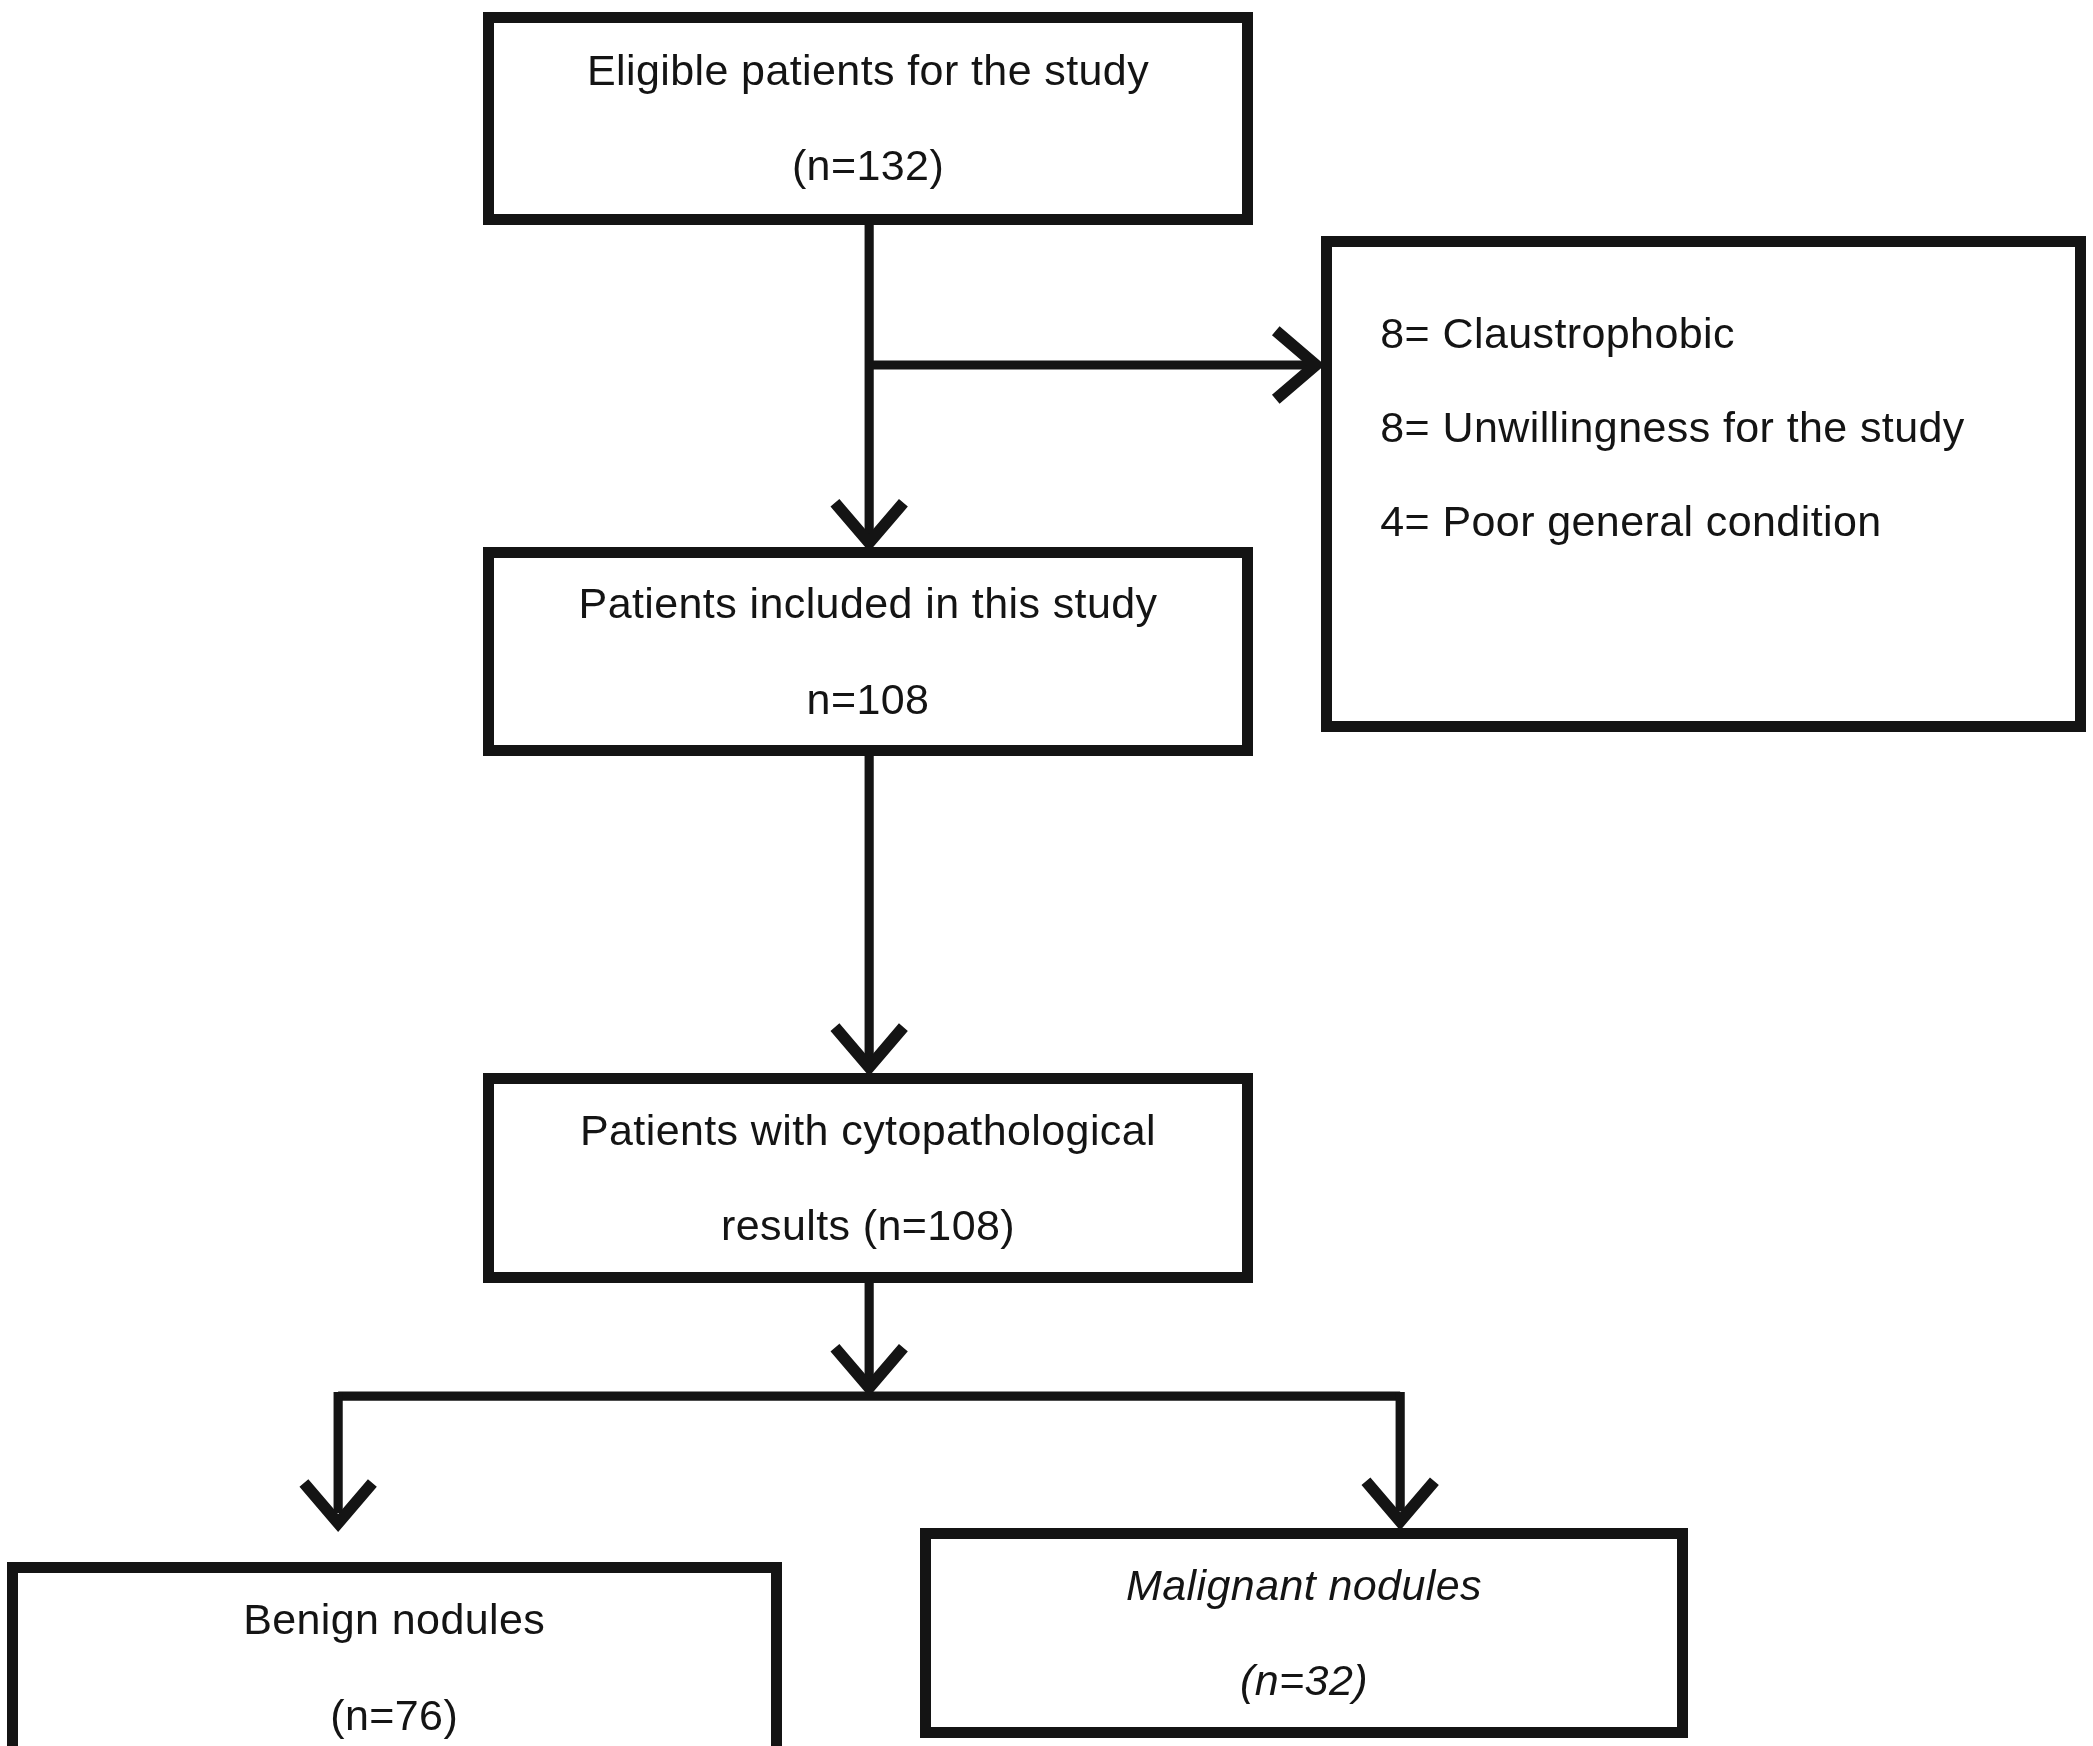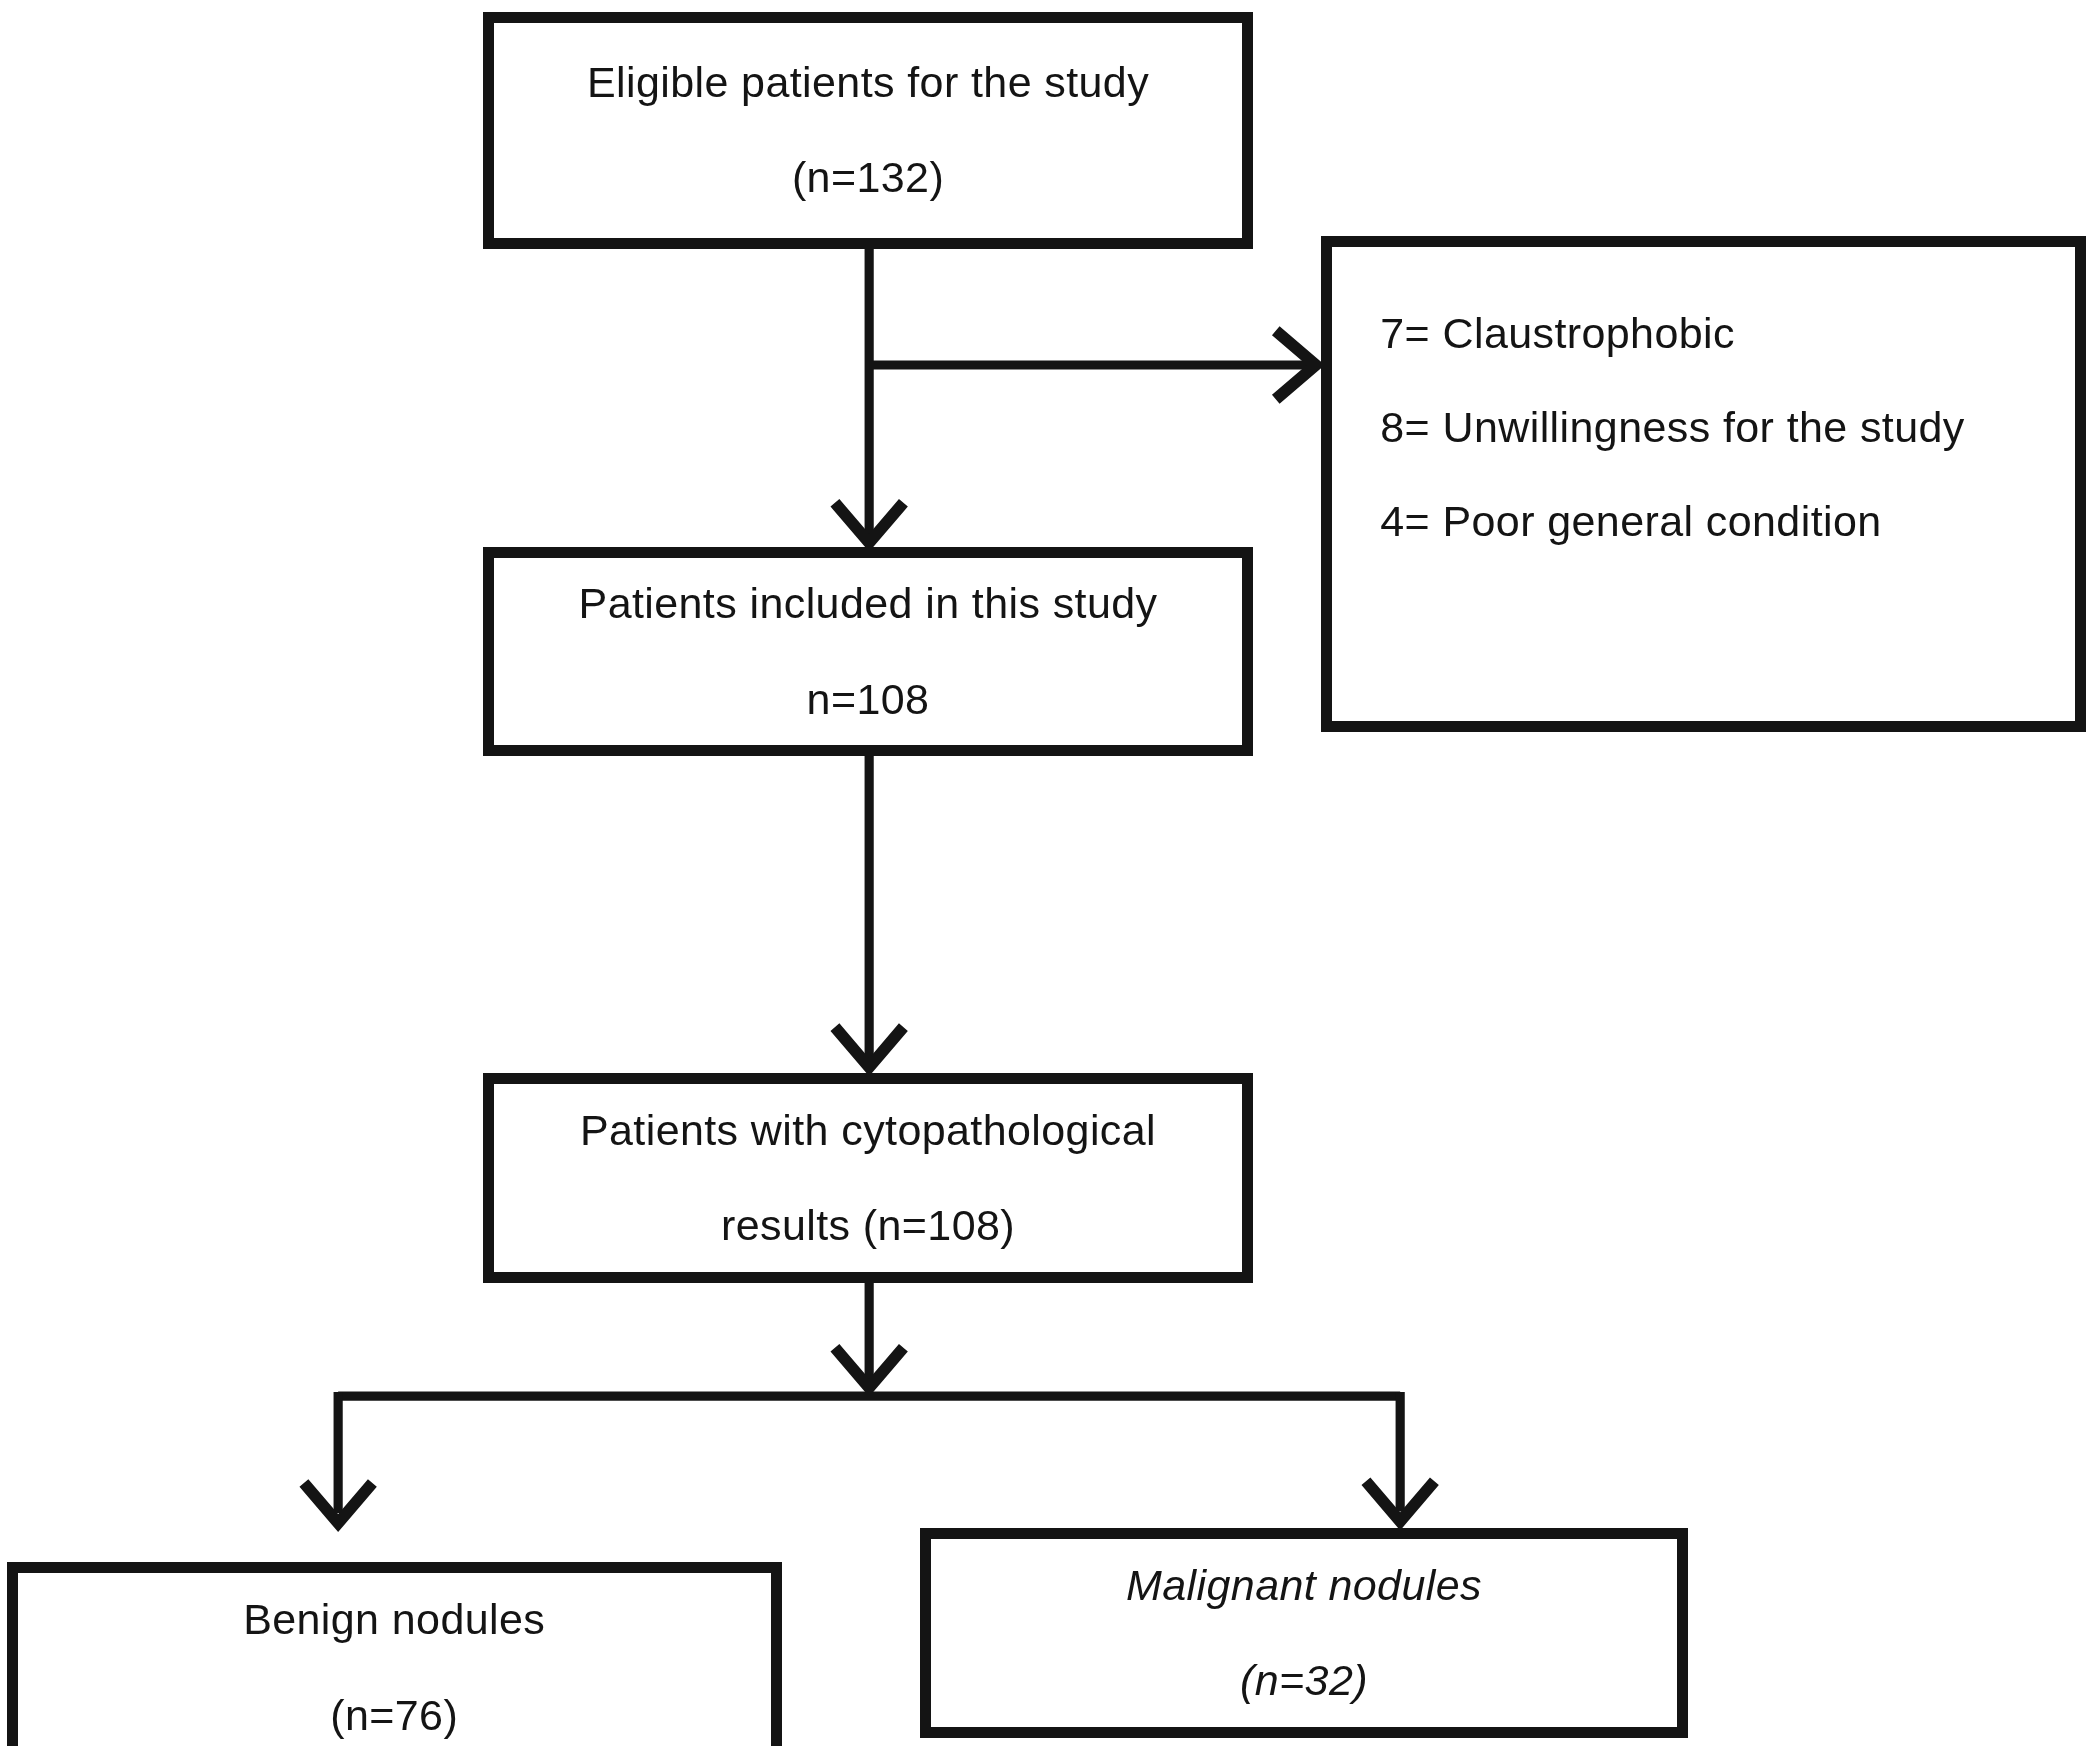--- a/index.html
+++ b/index.html
@@ -37,21 +37,21 @@
     display: flex;
     flex-direction: column;
     justify-content: center;
     align-items: center;
     gap: 48px;
     font-size: 43px;
     line-height: 1.1;
     text-align: center;
     letter-spacing: 0.4px;
   }
-  #box-eligible    { left: 483px;  top: 11.7px;   width: 770px; height: 237px; }
+  #box-eligible    { left: 483px;  top: 11.7px;   width: 770px; height: 213px; }
   #box-included    { left: 483px;  top: 547px;  width: 770px; height: 209px; }
   #box-cyto        { left: 483px;  top: 1073px; width: 770px; height: 210px; }
   #box-benign      { left: 6.7px;    top: 1530px; width: 775px; height: 211px; margin-top: 32px; }
   #box-malignant   { left: 920px; top: 1528px; width: 768px; height: 210px; font-style: italic; }
 
   #box-excluded {
     left: 1321px; top: 236px; width: 765px; height: 496px;
     justify-content: flex-start;
     align-items: stretch;
     gap: 0;
@@ -99,21 +99,21 @@
     <path d="M1636 1774 L1677 1822 L1718 1774" stroke="currentColor" stroke-width="14"></path>
   </svg>
 
   <div class="box" id="box-eligible">
     <div>Eligible patients for the study</div>
     <div>(n=132)</div>
   </div>
 
   <div class="box" id="box-excluded">
     <div class="excl-items">
-      <div class="excl-item">7= Claustrophobic</div>
+      <div class="excl-item">8= Claustrophobic</div>
       <div class="excl-item">8= Unwillingness for the study</div>
       <div class="excl-item">4= Poor general condition</div>
     </div>
   </div>
 
   <div class="box" id="box-included">
     <div>Patients included in this study</div>
     <div>n=108</div>
   </div>
 

